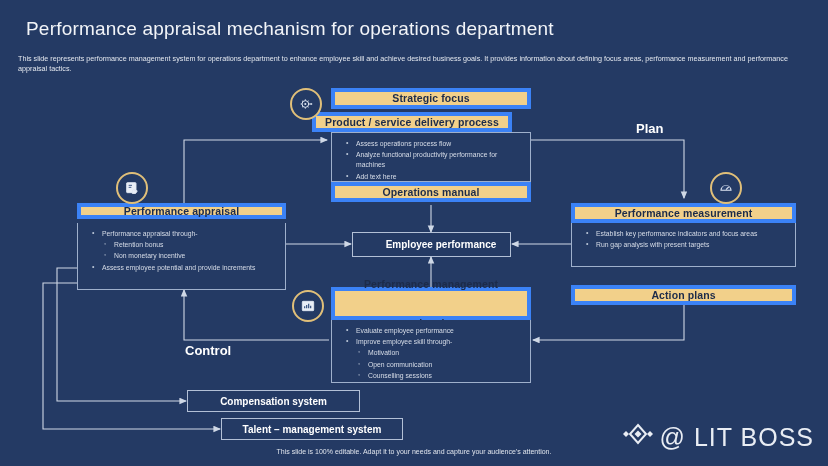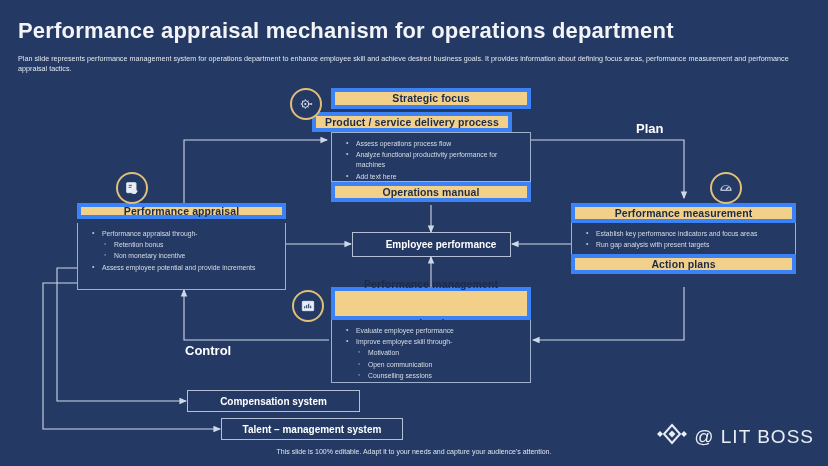--- a/index.html
+++ b/index.html
@@ -13,24 +13,24 @@
     height: 466px;
     background: #243a64;
     overflow: hidden;
     font-family: "Liberation Sans", sans-serif;
     color: #ffffff;
   }
 
   
   #title {
     position: absolute;
-    left: 18px;
+    left: 26px;
     top: 18px;
-    font-size: 22px;
-    font-weight: 700;
+    font-size: 19px;
+    font-weight: 400;
     letter-spacing: .2px;
     color: #f2f4f8;
     white-space: nowrap;
   }
   #subtitle {
     position: absolute;
     left: 18px;
     top: 54px;
     width: 790px;
     font-size: 7.2px;
@@ -142,34 +142,34 @@
   #logo {
     position: absolute;
     right: 14px;
     top: 422px;
     display: flex;
     align-items: center;
     gap: 7px;
   }
   #logo .mark { display: block; }
   #logo .wordmark {
-    font-size: 19px;
+    font-size: 25px;
     font-weight: 400;
     letter-spacing: 1px;
     color: #e9edf4;
     white-space: nowrap;
   }
 </style>
 </head>
 <body>
 
 <div id="slide">
 
   <div id="title">Performance appraisal mechanism for operations department</div>
-  <div id="subtitle">Plan slide represents performance management system for operations department to enhance employee skill and achieve desired business goals. It provides information about defining focus areas, performance measurement and performance appraisal tactics.</div>
+  <div id="subtitle">This slide represents performance management system for operations department to enhance employee skill and achieve desired business goals. It provides information about defining focus areas, performance measurement and performance appraisal tactics.</div>
 
   <svg id="wires" viewBox="0 0 828 466">
     <defs>
       <marker id="ah" markerWidth="7" markerHeight="7" refX="6" refY="3" orient="auto">
         <path d="M0,0 L7,3 L0,6 z" fill="#cfd8e6"></path>
       </marker>
     </defs>
     <g stroke="#cfd8e6" stroke-width="1.1" fill="none">
 
       <path d="M184,203 L184,140 L327,140" marker-end="url(#ah)"></path>
@@ -238,21 +238,21 @@
       <path d="M12 14.5 l4-4" stroke="#dfe6f2" stroke-width="1.6"></path>
     </svg>
   </div>
   <div class="node bar" style="left:571px; top:203px; width:225px; height:20px;">Performance measurement</div>
   <div class="node body" style="left:571px; top:223px; width:225px; height:44px;">
     <ul>
       <li>Establish key performance  indicators and focus areas</li>
       <li>Run gap analysis with  present targets</li>
     </ul>
   </div>
-  <div class="node bar" style="left:571px; top:254px; width:225px; height:20px;">Action plans</div>
+  <div class="node bar" style="left:571px; top:285px; width:225px; height:20px;">Action plans</div>
 
   <div class="icon-badge" style="left:292px; top:290px;">
     <svg width="16" height="16" viewBox="0 0 24 24" fill="none" stroke="#dfe6f2" stroke-width="1.4">
       <rect x="3.5" y="5" width="17" height="14" rx="1" fill="#e9eef7" stroke="#dfe6f2"></rect>
       <path d="M7 15.5 v-3 M10 15.5 v-5 M13 15.5 v-7 M16 15.5 v-4" stroke="#33507f" stroke-width="1.8"></path>
     </svg>
   </div>
   <div class="node bar" style="left:331px; top:287px; width:200px; height:33px; flex-direction:column;gap:27px;">
     <span>Performance management</span>
     <span>and review</span>

